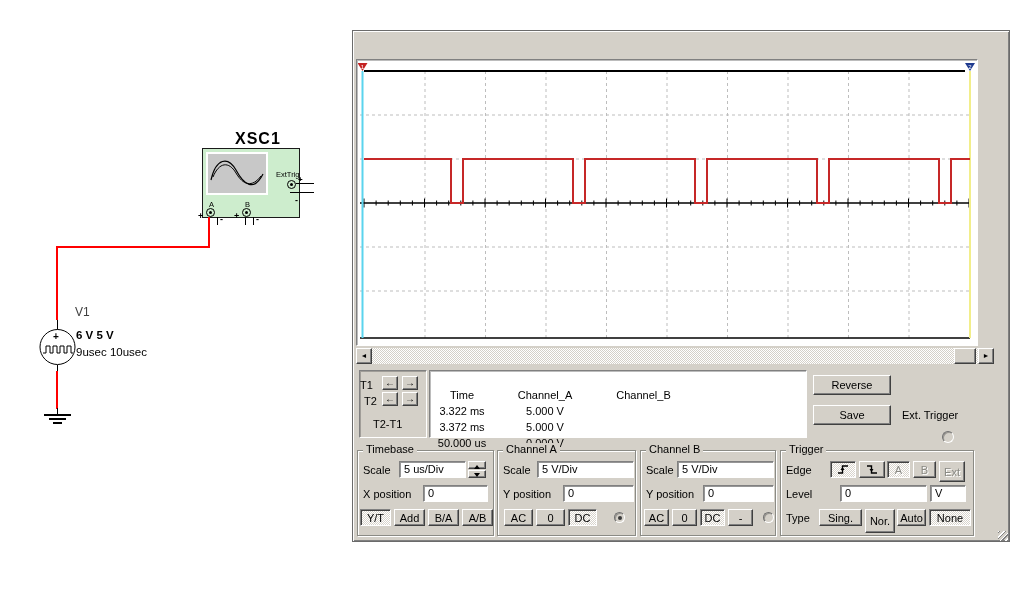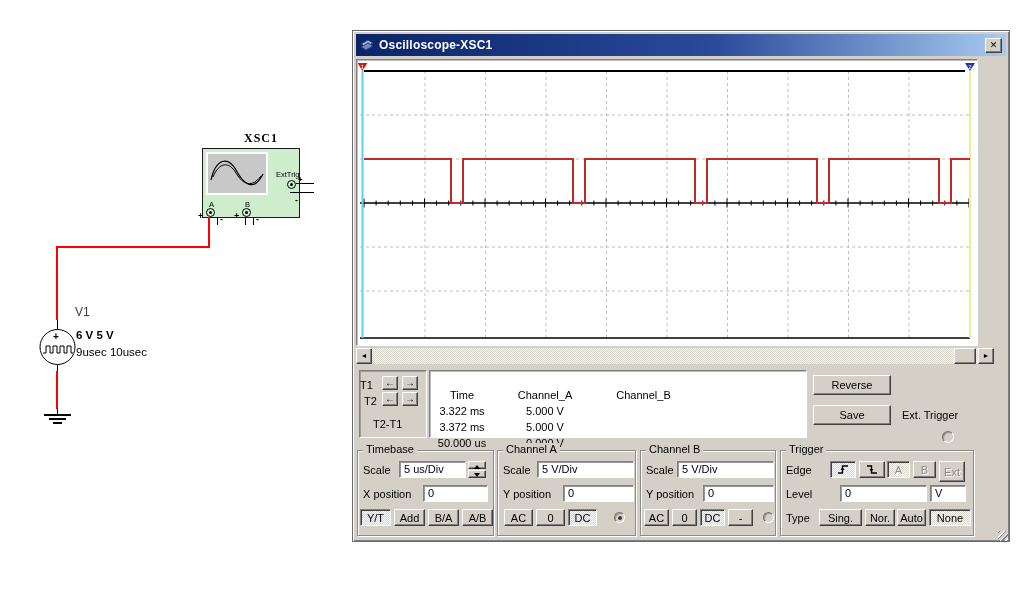--- a/index.html
+++ b/index.html
@@ -85,21 +85,21 @@
   .pin-circle { position:absolute; width:9px; height:9px; border-radius:50%; border:1px solid #000; }
   .pin-circle::after { content:""; position:absolute; left:2px; top:2px; width:3px; height:3px; border-radius:50%; background:#000; }
   #grip { left:645px; top:500px; width:10px; height:10px;
     background:repeating-linear-gradient(135deg, #ffffff 0 1px, #808080 1px 2px, transparent 2px 4px); }
 </style>
 </head>
 <body>
 
 <div class="abs" style="left:0;top:0;width:352px;height:599px;">
 
-  <div class="lbl" style="left:235px;top:132px;font-family:Liberation Serif, serif;font-weight:bold;font-size:12px;letter-spacing:1px;margin-left:9px;">XSC1</div>
+  <div class="lbl" style="left:235px;top:132px;font-family:Liberation Sans, sans-serif;font-weight:bold;font-size:16px;letter-spacing:1px;">XSC1</div>
 
   <div id="scope-icon" class="abs" style="background:#cdedcd;">
     <div id="scope-screen">
       <svg width="58" height="39">
         <path d="M3 26 C 8 4, 20 2, 28 16 C 36 31, 46 38, 55 20" fill="none" stroke="#000" stroke-width="1.2"></path>
         <path d="M5 23 C 11 8, 21 7, 28 19 C 35 31, 44 34, 53 22" fill="none" stroke="#000" stroke-width="1"></path>
       </svg>
     </div>
     <div class="tinytxt" style="left:73px;top:22px;">ExtTrig</div>
     <div class="pin-circle" style="left:84px;top:31px;background:#cdedcd;"></div>
@@ -141,30 +141,20 @@
   <div class="blk" style="left:49px;top:418px;width:17px;height:2px;"></div>
   <div class="blk" style="left:53px;top:422px;width:9px;height:2px;"></div>
 
   <div class="lbl" style="left:75px;top:306px;color:#3f3f3f;font-size:12px;">V1</div>
   <div class="lbl" style="left:76px;top:329px;font-weight:bold;font-size:11.5px;">6 V 5 V</div>
   <div class="lbl" style="left:76px;top:346px;font-weight:normal;font-size:11.5px;text-align:right;">9usec 10usec</div>
 </div>
 
 <div id="osc-window" class="abs">
 
-  <div id="titlebar" class="abs">
-    <svg width="14" height="13">
-      <polygon points="1,5 8,1 13,4 6,8" fill="#9fb6dd" stroke="#2a3c6e" stroke-width="1"></polygon>
-      <polygon points="1,8 8,4 13,7 6,11" fill="#6f8cc5" stroke="#2a3c6e" stroke-width="1"></polygon>
-    </svg>
-    <div id="title-text">Oscilloscope-XSC1</div>
-    <div id="close-btn" class="btn raised">
-      <span>✕</span>
-    </div>
-  </div>
 
   <div id="display-frame" class="abs sunkenbox">
     <svg id="scope-plot" width="618" height="283" style="position:absolute;left:1px;top:1px;">
         <line x1="67" y1="10" x2="67" y2="277" stroke="#bdbdbd" stroke-width="1" stroke-dasharray="3,3"></line>
         <line x1="127.5" y1="10" x2="127.5" y2="277" stroke="#bdbdbd" stroke-width="1" stroke-dasharray="3,3"></line>
         <line x1="188" y1="10" x2="188" y2="277" stroke="#bdbdbd" stroke-width="1" stroke-dasharray="3,3"></line>
         <line x1="248.5" y1="10" x2="248.5" y2="277" stroke="#bdbdbd" stroke-width="1" stroke-dasharray="3,3"></line>
         <line x1="309" y1="10" x2="309" y2="277" stroke="#bdbdbd" stroke-width="1" stroke-dasharray="3,3"></line>
         <line x1="369.5" y1="10" x2="369.5" y2="277" stroke="#bdbdbd" stroke-width="1" stroke-dasharray="3,3"></line>
         <line x1="430" y1="10" x2="430" y2="277" stroke="#bdbdbd" stroke-width="1" stroke-dasharray="3,3"></line>
@@ -387,21 +377,21 @@
     <div class="btn raised dis abs" style="left:158px;top:10px;width:26px;height:21px;">
         <span>Ext</span>
       </div>
     <div class="lbl" style="left:5px;top:37px;">Level</div>
     <div class="field abs" style="left:59px;top:34px;width:87px;height:17px;">0</div>
     <div class="field abs" style="left:149px;top:34px;width:36px;height:17px;">V</div>
     <div class="lbl" style="left:5px;top:61px;">Type</div>
     <div class="btn raised abs" style="left:38px;top:58px;width:43px;height:17px;">
         <span>Sing.</span>
       </div>
-    <div class="btn raised abs" style="left:84px;top:58px;width:30px;height:17px;">
+    <div class="btn raised abs" style="left:84px;top:58px;width:30px;height:24px;">
         <span>Nor.</span>
       </div>
     <div class="btn raised abs" style="left:116px;top:58px;width:29px;height:17px;">
         <span>Auto</span>
       </div>
     <div class="btn pressed abs" style="left:148px;top:58px;width:42px;height:17px;">
         <span>None</span>
       </div>
   </div>
 

